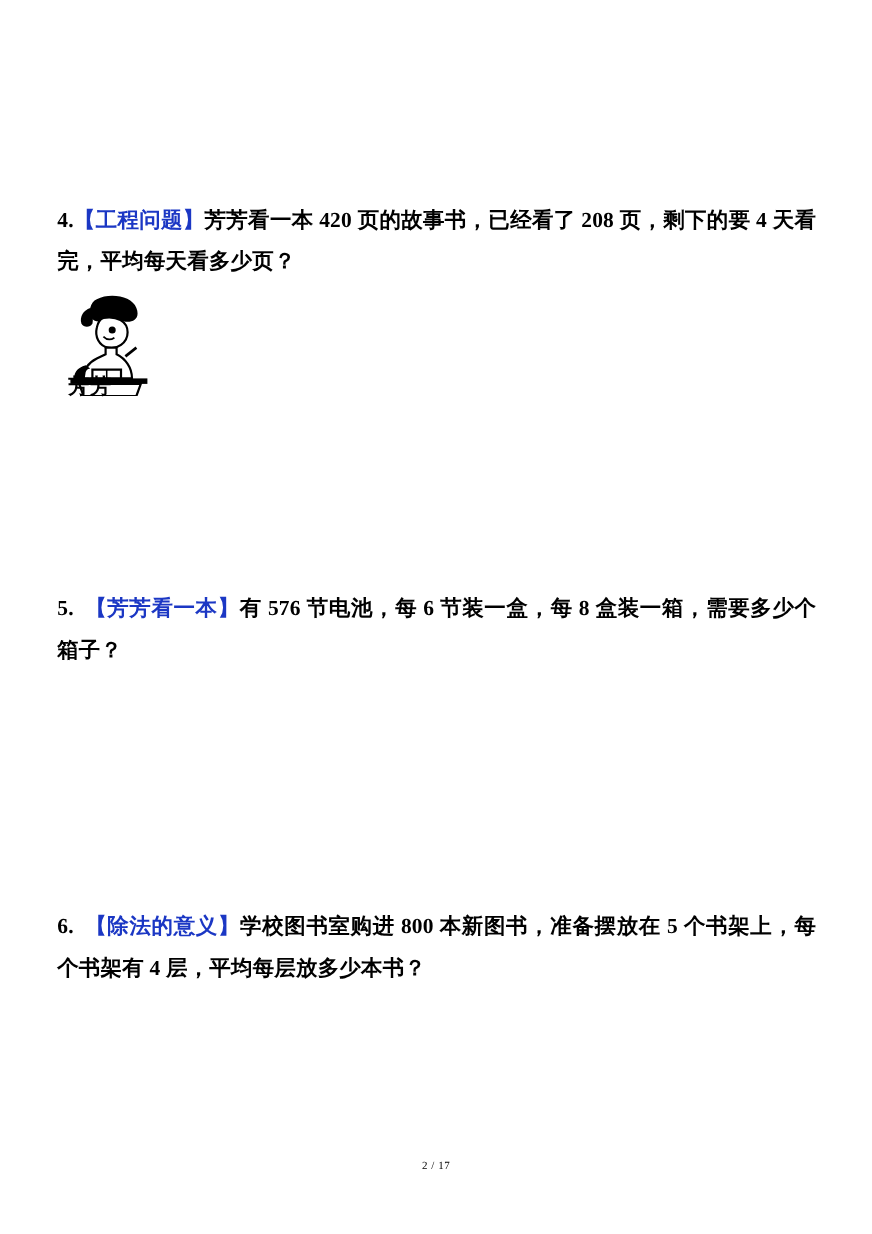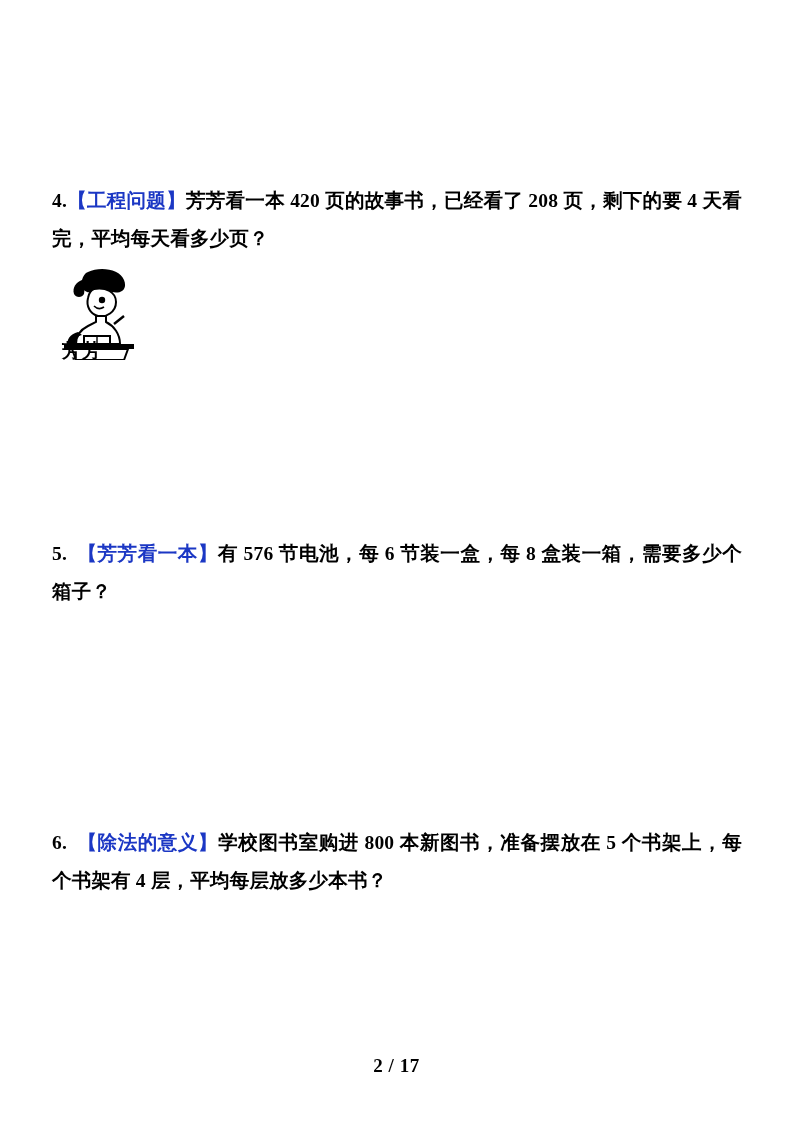--- a/index.html
+++ b/index.html
@@ -66,22 +66,22 @@
     font-size: 19px;
     font-weight: bold;
     letter-spacing: 1px;
   }
   .page-number {
     position: absolute;
     left: 0;
     right: 0;
     top: 1055px;
     text-align: center;
-    font-size: 19px;
-    font-weight: bold;
+    font-size: 10px;
+    font-weight: normal;
     letter-spacing: 0.5px;
   }
   .indent-sp { display: inline-block; width: 10px; }
 </style>
 </head>
 <body>
 
 <div class="page">
 
   <div class="problem" id="problem-4">

